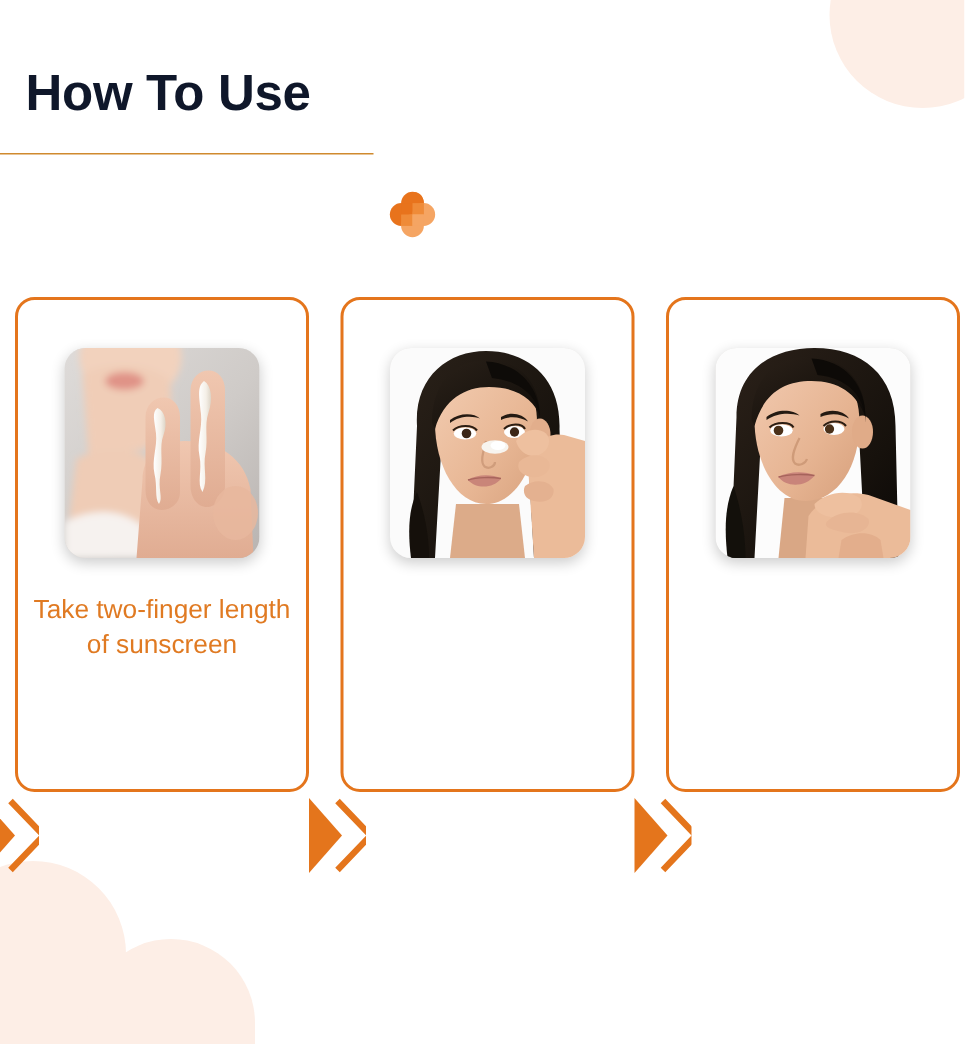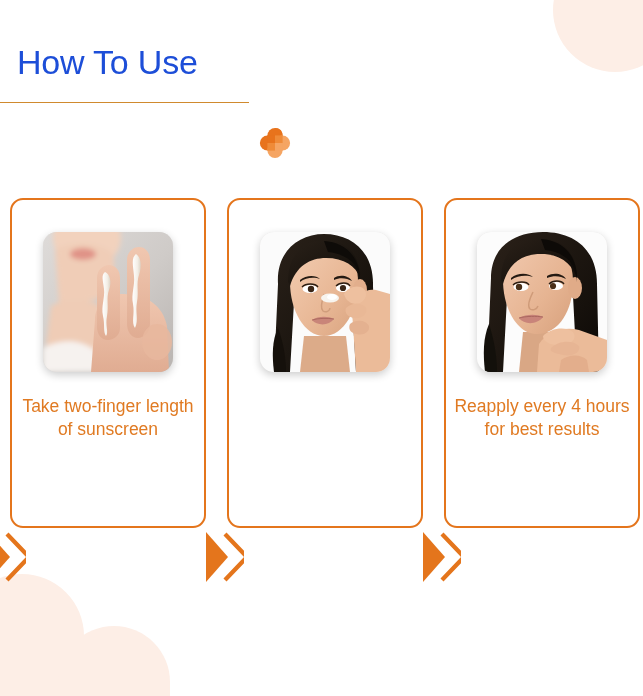--- a/index.html
+++ b/index.html
@@ -58,23 +58,23 @@
     left: 0;
     top: 40px;
     width: 643px;
     height: 80px;
   }
   .title {
     position: absolute;
     left: 17px;
     top: 0px;
     font-size: 34px;
-    font-weight: normal;
+    font-weight: bold;
     letter-spacing: -0.2px;
-    color: #1d4ed8;
+    color: #0f172a;
     line-height: 44px;
     white-space: nowrap;
   }
   .title-rule {
     position: absolute;
     left: 0px;
     top: 62px;
     width: 249px;
     height: 0;
     border-top: 1.6px solid #d08a2e;
@@ -346,17 +346,16 @@
           <path d="M42 86 C49 84 60 84 66 85" fill="none" stroke="#a6635b" stroke-width="0.9"></path>
 
           <path d="M62 112 C70 100 86 94 102 98 L130 108 L130 140 L60 140 Z" fill="#ebbb99"></path>
           <path d="M66 104 C74 96 88 94 96 100 C100 105 96 112 86 113 C74 114 66 110 66 104 Z" fill="#eec09f"></path>
           <path d="M74 116 C82 108 96 108 102 114 C104 120 96 125 86 123 C78 121 72 120 74 116 Z" fill="#e7b594"></path>
           <path d="M84 128 C92 122 104 122 110 128 L112 140 L82 140 Z" fill="#e3ae8c"></path>
 
           <path d="M12 92 C18 110 20 128 20 140 L8 140 C6 122 6 106 12 92 Z" fill="#13100b"></path>
         </svg>
       </div>
-      <div class="card-text">Reapply every 4 hours for best results</div>
     </div>
 
   </div>
 </div>
 
 </body></html>

